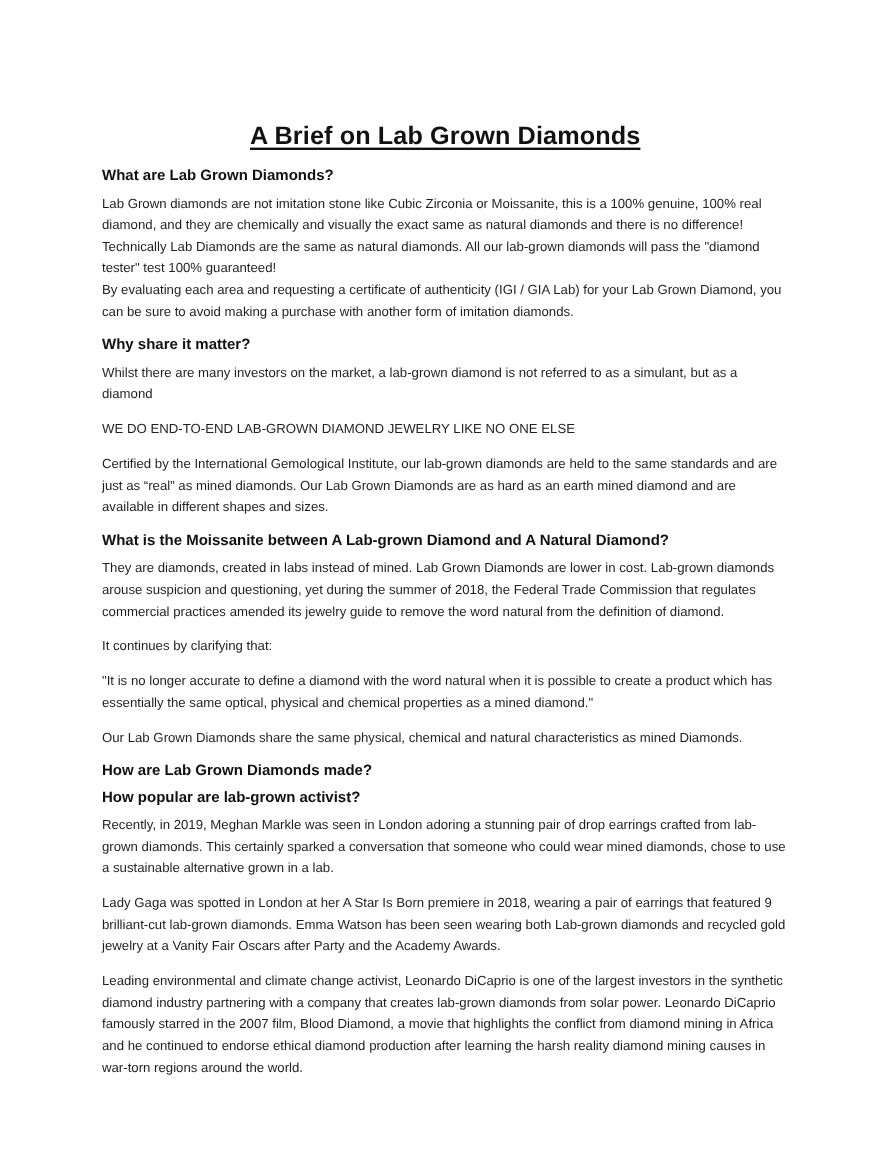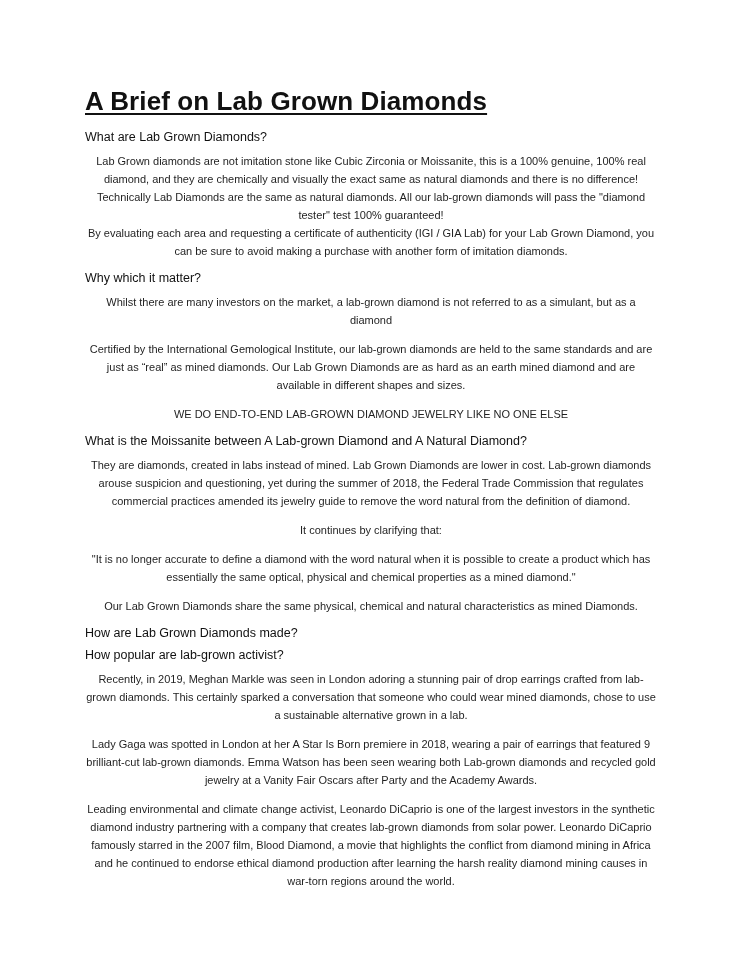--- a/index.html
+++ b/index.html
@@ -19,64 +19,63 @@
     font-family: "Liberation Sans", "DejaVu Sans", sans-serif;
     color: var(--text-color);
   }
   .page {
     width: 742px;
     min-height: 960px;
     background: var(--bg-color);
     padding: 86px 85px 40px 85px;
   }
   .doc-title {
-    font-size: 26px;
+    font-size: 21px;
     font-weight: bold;
     color: var(--heading-color);
-    text-align: left;
+    text-align: center;
     text-decoration: underline;
     text-decoration-thickness: 2px;
     text-underline-offset: 3px;
-    margin: 0 0 13px 0;
+    margin: 16px 0 13px 0;
     letter-spacing: 0.1px;
   }
   .section-heading {
     font-size: 12.5px;
-    font-weight: normal;
+    font-weight: bold;
     color: var(--heading-color);
     margin: 4px 0 8px 0;
   }
   .doc-paragraph {
     font-size: 11px;
     line-height: 18px;
     margin: 0 0 11px 0;
     white-space: pre-line;
     color: var(--text-color);
-    text-align: center;
   }
   .doc-section { margin: 0; }
 </style>
 </head>
 <body>
 
 <div class="page">
   <h1 class="doc-title">A Brief on Lab Grown Diamonds</h1>
   <div>
   <section class="doc-section">
     <h2 class="section-heading">What are Lab Grown Diamonds?</h2>
   <p class="doc-paragraph">Lab Grown diamonds are not imitation stone like Cubic Zirconia or Moissanite, this is a 100% genuine, 100% real diamond, and they are chemically and visually the exact same as natural diamonds and there is no difference!
 Technically Lab Diamonds are the same as natural diamonds. All our lab-grown diamonds will pass the "diamond tester" test 100% guaranteed!
 By evaluating each area and requesting a certificate of authenticity (IGI / GIA Lab) for your Lab Grown Diamond, you can be sure to avoid making a purchase with another form of imitation diamonds.</p>
       </section>
 
   <section class="doc-section">
-    <h2 class="section-heading">Why which it matter?</h2>
+    <h2 class="section-heading">Why share it matter?</h2>
   <p class="doc-paragraph">Whilst there are many investors on the market, a lab-grown diamond is not referred to as a simulant, but as a diamond</p>
+        <p class="doc-paragraph">WE DO END-TO-END LAB-GROWN DIAMOND JEWELRY LIKE NO ONE ELSE</p>
         <p class="doc-paragraph">Certified by the International Gemological Institute, our lab-grown diamonds are held to the same standards and are just as “real” as mined diamonds. Our Lab Grown Diamonds are as hard as an earth mined diamond and are available in different shapes and sizes.</p>
-        <p class="doc-paragraph">WE DO END-TO-END LAB-GROWN DIAMOND JEWELRY LIKE NO ONE ELSE</p>
       </section>
 
   <section class="doc-section">
     <h2 class="section-heading">What is the Moissanite between A Lab-grown Diamond and A Natural Diamond?</h2>
   <p class="doc-paragraph">They are diamonds, created in labs instead of mined. Lab Grown Diamonds are lower in cost. Lab-grown diamonds arouse suspicion and questioning, yet during the summer of 2018, the Federal Trade Commission that regulates commercial practices amended its jewelry guide to remove the word natural from the definition of diamond.</p>
         <p class="doc-paragraph">It continues by clarifying that:</p>
         <p class="doc-paragraph">"It is no longer accurate to define a diamond with the word natural when it is possible to create a product which has essentially the same optical, physical and chemical properties as a mined diamond."</p>
         <p class="doc-paragraph">Our Lab Grown Diamonds share the same physical, chemical and natural characteristics as mined Diamonds.</p>
       </section>
 

